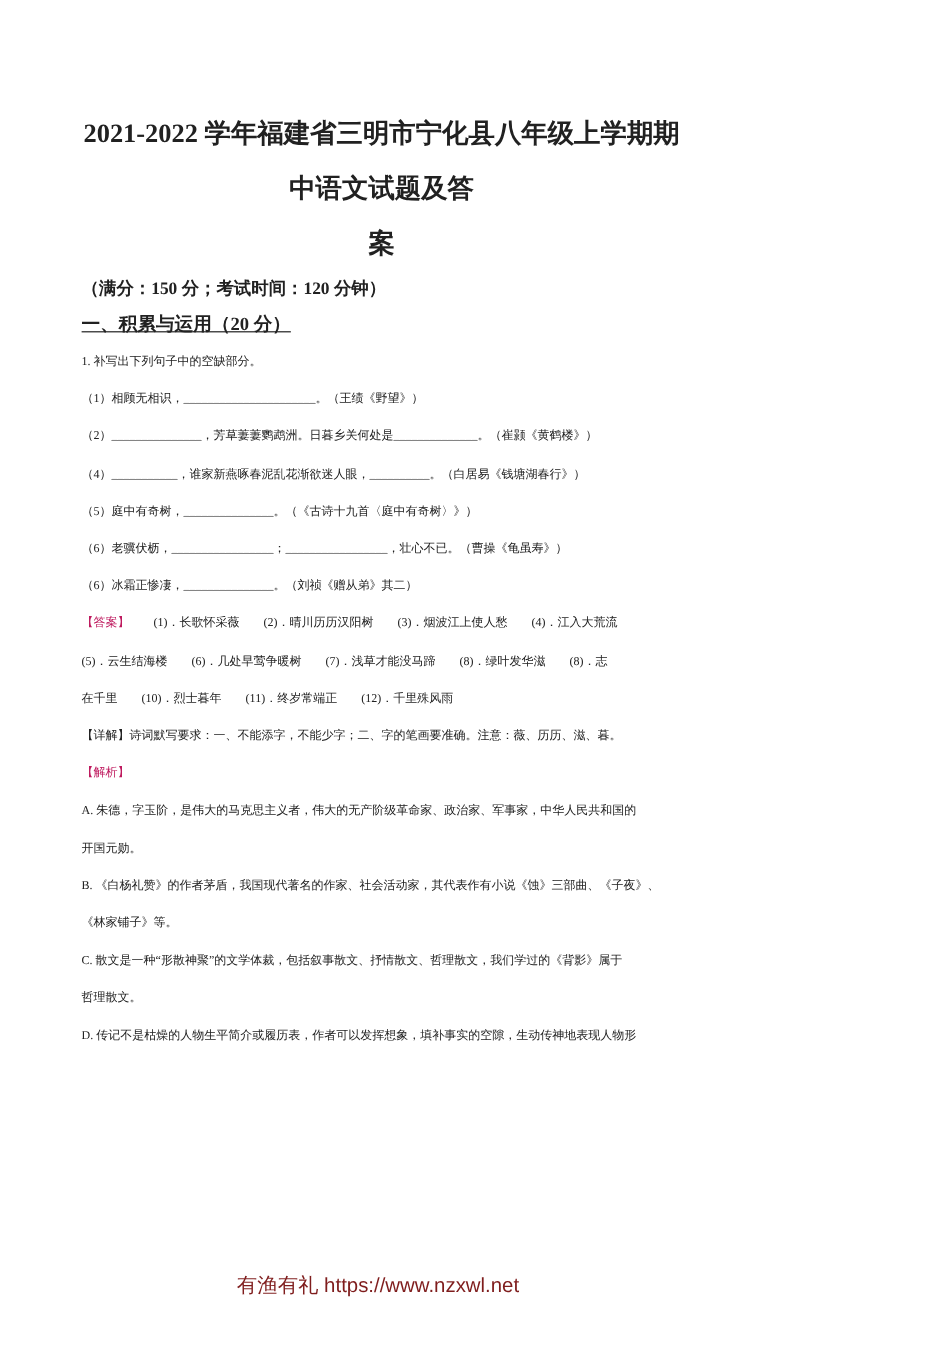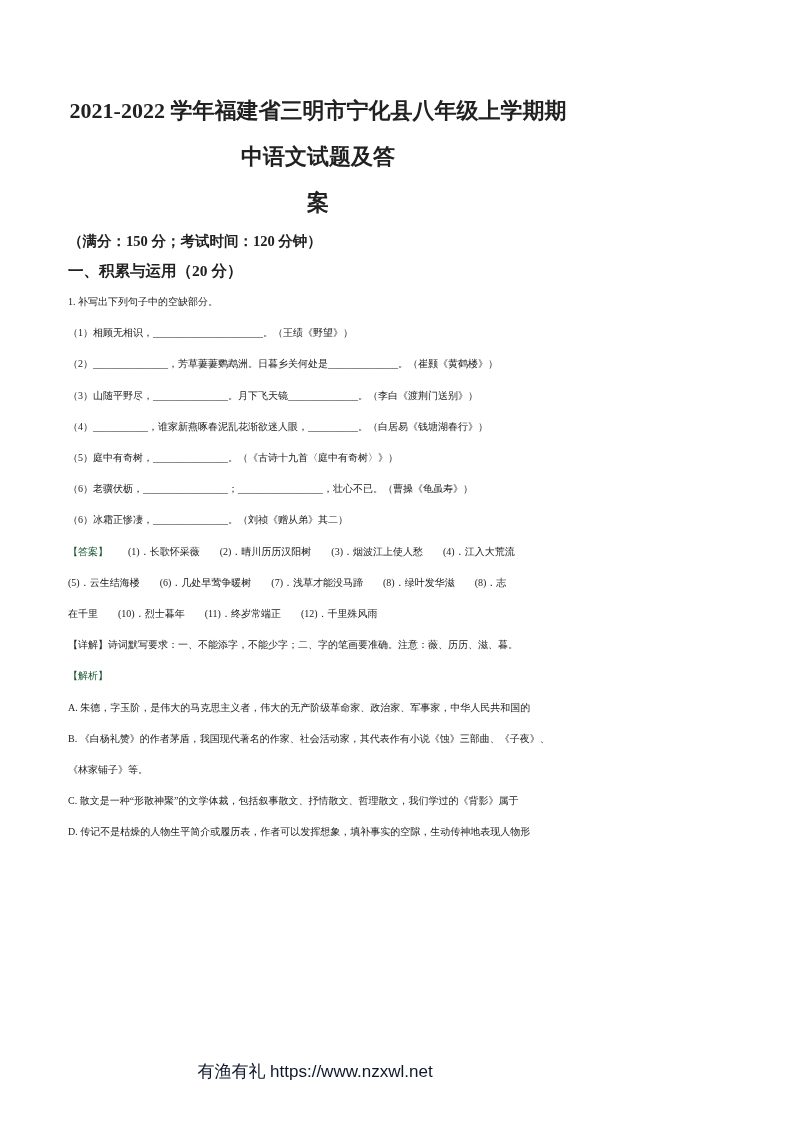--- a/index.html
+++ b/index.html
@@ -23,41 +23,42 @@
   .subtitle {
     text-align: left;
     font-weight: bold;
     font-size: 14.5px;
     line-height: 30px;
   }
   .section-heading {
     font-weight: bold;
     font-size: 15.5px;
     line-height: 30px;
+    text-decoration: underline;
   }
   .line {
     font-size: 10px;
     line-height: 31.2px;
     white-space: pre-wrap;
     font-family: Liberation Serif, serif;
   }
-  .marker { color: #14532d; }
+  .marker { color: #be185d; }
   .emph {
     -webkit-text-emphasis: filled dot;
     -webkit-text-emphasis-position: under;
     text-emphasis: filled dot;
     text-emphasis-position: under right;
   }
   .footer {
     position: absolute;
     left: 0;
     right: 0;
     top: 1060px;
     text-align: center;
-    color: #0f172a;
+    color: #7f1d1d;
     font-family: "Liberation Sans", "DejaVu Sans", sans-serif;
     font-size: 17px;
   }
 </style>
 </head>
 <body>
 
 <div class="page">
   <div class="content">
 
@@ -68,40 +69,41 @@
 
     <div class="subtitle">（满分：150 分；考试时间：120 分钟）</div>
 
     <div class="section-heading">一、积累与运用（20 分）</div>
 
     <div class="line">1. 补写出下列句子中的空缺部分。</div>
 
     <div>
         <div class="line">（1）相顾无相识，______________________。（王绩《野望》）</div>
         <div class="line">（2）_______________，芳草萋萋鹦鹉洲。日暮乡关何处是______________。（崔颢《黄鹤楼》）</div>
-        <div class="line">（3）山随平野尽，_______________。月下飞天镜______________。（李白《渡荆门送别》）</div>
         <div class="line">（4）___________，谁家新燕啄春泥乱花渐欲迷人眼，__________。（白居易《钱塘湖春行》）</div>
         <div class="line">（5）庭中有奇树，_______________。（《古诗十九首〈庭中有奇树〉》）</div>
         <div class="line">（6）老骥伏枥，_________________；_________________，壮心不已。（曹操《龟虽寿》）</div>
         <div class="line">（6）冰霜正惨凄，_______________。（刘祯《赠从弟》其二）</div>
       </div>
 
     <div class="line"><span class="marker">【答案】</span><span>　　(1)．长歌怀采薇　　(2)．晴川历历汉阳树　　(3)．烟波江上使人愁　　(4)．江入大荒流</span></div>
     <div class="line">(5)．云生结海楼　　(6)．几处早莺争暖树　　(7)．浅草才能没马蹄　　(8)．绿叶发华滋　　(8)．志</div>
     <div class="line">在千里　　(10)．烈士暮年　　(11)．终岁常端正　　(12)．千里殊风雨</div>
 
     <div class="line"><span>【详解】</span><span>诗词默写要求：一、不能添字，不能少字；二、字的笔画要准确。注意：薇、历历、滋、暮。</span></div>
 
     <div class="line"><span class="marker">【解析】</span></div>
 
 
     <div>
         <div class="line">A. 朱德，字玉阶，是伟大的马克思主义者，伟大的无产阶级革命家、政治家、军事家，中华人民共和国的</div>
+        <div class="line">开国元勋。</div>
         <div class="line">B. 《白杨礼赞》的作者茅盾，我国现代著名的作家、社会活动家，其代表作有小说《蚀》三部曲、《子夜》、</div>
         <div class="line">《林家铺子》等。</div>
         <div class="line">C. 散文是一种“形散神聚”的文学体裁，包括叙事散文、抒情散文、哲理散文，我们学过的《背影》属于</div>
+        <div class="line">哲理散文。</div>
         <div class="line">D. 传记不是枯燥的人物生平简介或履历表，作者可以发挥想象，填补事实的空隙，生动传神地表现人物形</div>
       </div>
 
   </div>
 
   <div class="footer">有渔有礼 https://www.nzxwl.net</div>
 </div>
 
 </body></html>

